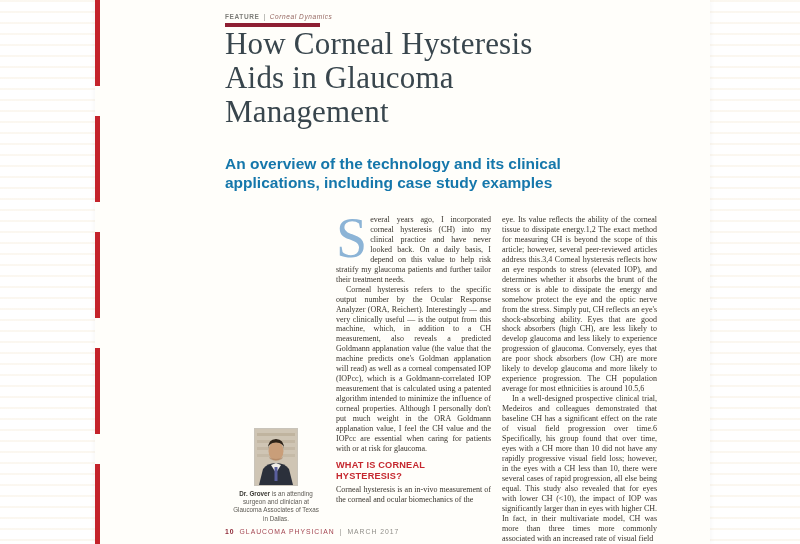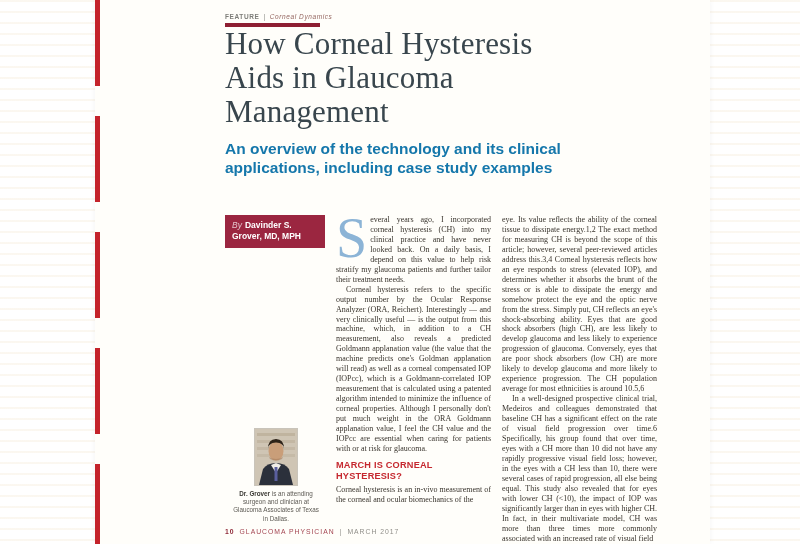--- a/index.html
+++ b/index.html
@@ -55,21 +55,21 @@
   }
   
   .title {
     font-family: "Liberation Serif", "DejaVu Serif", serif;
     font-size: 31px; line-height: 34px;
     color: #39464d;
     letter-spacing: 0.2px;
   }
   
   .subtitle {
-    margin-top: 10px;
+    margin-top: 25px;
     width: 412px;
     font-family: "Liberation Sans", sans-serif;
     font-weight: bold;
     font-size: 15.5px; line-height: 19px;
     color: #1577ab;
   }
   
   .body-region {
     position: absolute; left: 0; top: 215px;
     width: 455px; height: 300px;
@@ -165,24 +165,20 @@
       <div>How Corneal Hysteresis</div>
       <div>Aids in Glaucoma</div>
       <div>Management</div>
     </div>
 
     <div class="subtitle">An overview of the technology and its clinical applications, including case study examples</div>
 
     <div class="body-region">
 
       <div class="left-rail">
-        <div class="byline-box">
-          <span class="by">By</span><span>Davinder S.</span><br>
-          <span>Grover, MD, MPH</span>
-        </div>
 
         <div class="author-block">
           <svg class="author-photo" viewBox="0 0 42 56" xmlns="http://www.w3.org/2000/svg">
             <rect x="0" y="0" width="42" height="56" fill="#cfc5b4"></rect>
             <rect x="2" y="4" width="38" height="3" fill="#b9ac96" opacity="0.7"></rect>
             <rect x="2" y="11" width="38" height="3" fill="#b9ac96" opacity="0.55"></rect>
             <rect x="2" y="18" width="38" height="3" fill="#b9ac96" opacity="0.5"></rect>
             <rect x="2" y="25" width="38" height="3" fill="#b9ac96" opacity="0.45"></rect>
             <path d="M4 56 L8 40 Q12 34 21 34 Q30 34 34 40 L38 56 Z" fill="#2b303b"></path>
             <path d="M16 36 L21 44 L26 36 L21 34 Z" fill="#f2efe8"></path>
@@ -193,21 +189,21 @@
           </svg>
           <div class="author-caption">
             <span class="cap-name">Dr. Grover</span><span> is an attending surgeon and clinician at Glaucoma Associates of Texas in Dallas.</span>
           </div>
         </div>
       </div>
 
       <div class="col">
         <p><span class="dropcap">S</span><span>everal years ago, I incorporated corneal hysteresis (CH) into my clinical practice and have never looked back. On a daily basis, I depend on this value to help risk stratify my glaucoma patients and further tailor their treatment needs.</span></p>
         <p class="indent">Corneal hysteresis refers to the specific output number by the Ocular Response Analyzer (ORA, Reichert). Interestingly — and very clinically useful — is the output from this machine, which, in addition to a CH measurement, also reveals a predicted Goldmann applanation value (the value that the machine predicts one's Goldman applanation will read) as well as a corneal compensated IOP (IOPcc), which is a Goldmann-correlated IOP measurement that is calculated using a patented algorithm intended to minimize the influence of corneal properties. Although I personally don't put much weight in the ORA Goldmann applanation value, I feel the CH value and the IOPcc are essential when caring for patients with or at risk for glaucoma.</p>
-        <div class="section-heading">MARCH IS CORNEAL HYSTERESIS?</div>
+        <div class="section-heading">WHAT IS CORNEAL HYSTERESIS?</div>
         <p>Corneal hysteresis is an in-vivo measurement of the corneal and ocular biomechanics of the</p>
       </div>
 
       <div class="col">
         <p>eye. Its value reflects the ability of the corneal tissue to dissipate energy.1,2 The exact method for measuring CH is beyond the scope of this article; however, several peer-reviewed articles address this.3,4 Corneal hysteresis reflects how an eye responds to stress (elevated IOP), and determines whether it absorbs the brunt of the stress or is able to dissipate the energy and somehow protect the eye and the optic nerve from the stress. Simply put, CH reflects an eye's shock-absorbing ability. Eyes that are good shock absorbers (high CH), are less likely to develop glaucoma and less likely to experience progression of glaucoma. Conversely, eyes that are poor shock absorbers (low CH) are more likely to develop glaucoma and more likely to experience progression. The CH population average for most ethnicities is around 10.5,6</p>
         <p class="indent">In a well-designed prospective clinical trial, Medeiros and colleagues demonstrated that baseline CH has a significant effect on the rate of visual field progression over time.6 Specifically, his group found that over time, eyes with a CH more than 10 did not have any rapidly progressive visual field loss; however, in the eyes with a CH less than 10, there were several cases of rapid progression, all else being equal. This study also revealed that for eyes with lower CH (&lt;10), the impact of IOP was significantly larger than in eyes with higher CH. In fact, in their multivariate model, CH was more than three times more commonly associated with an increased rate of visual field</p>
       </div>
 
     </div>
   </div>

